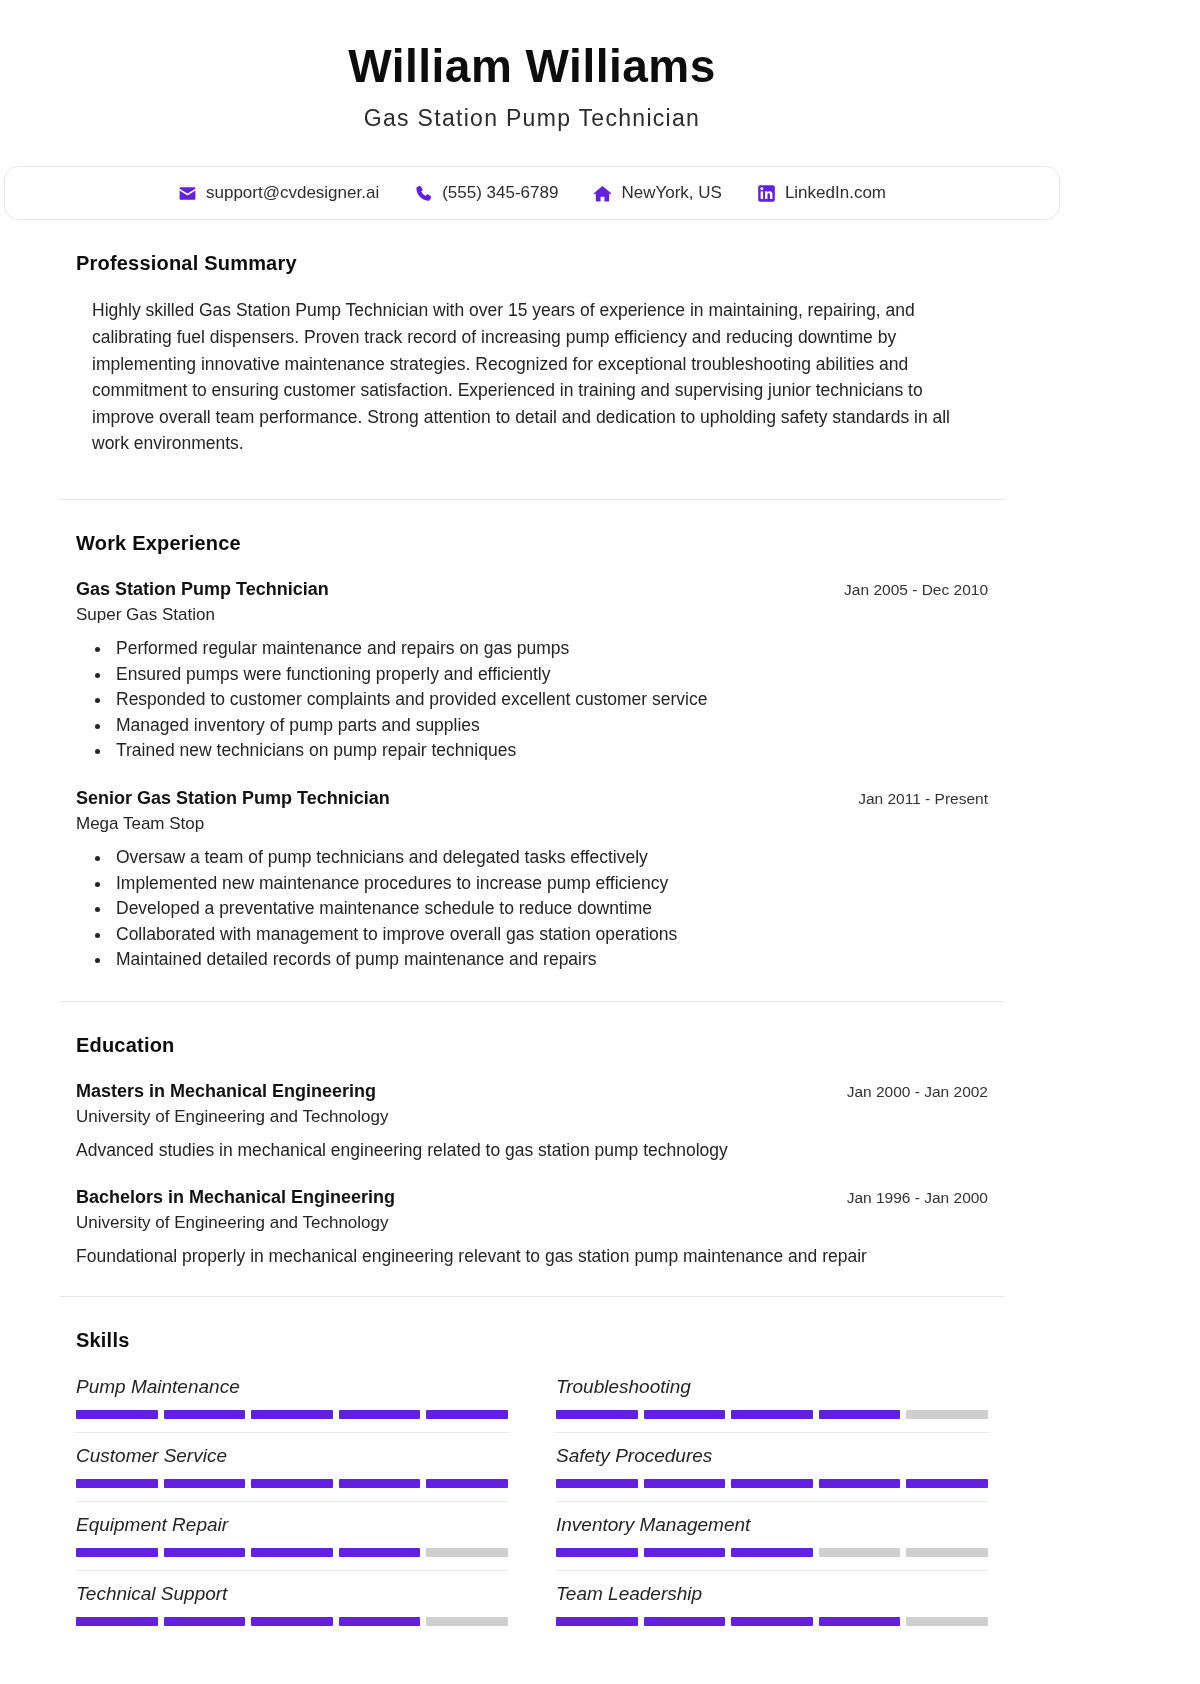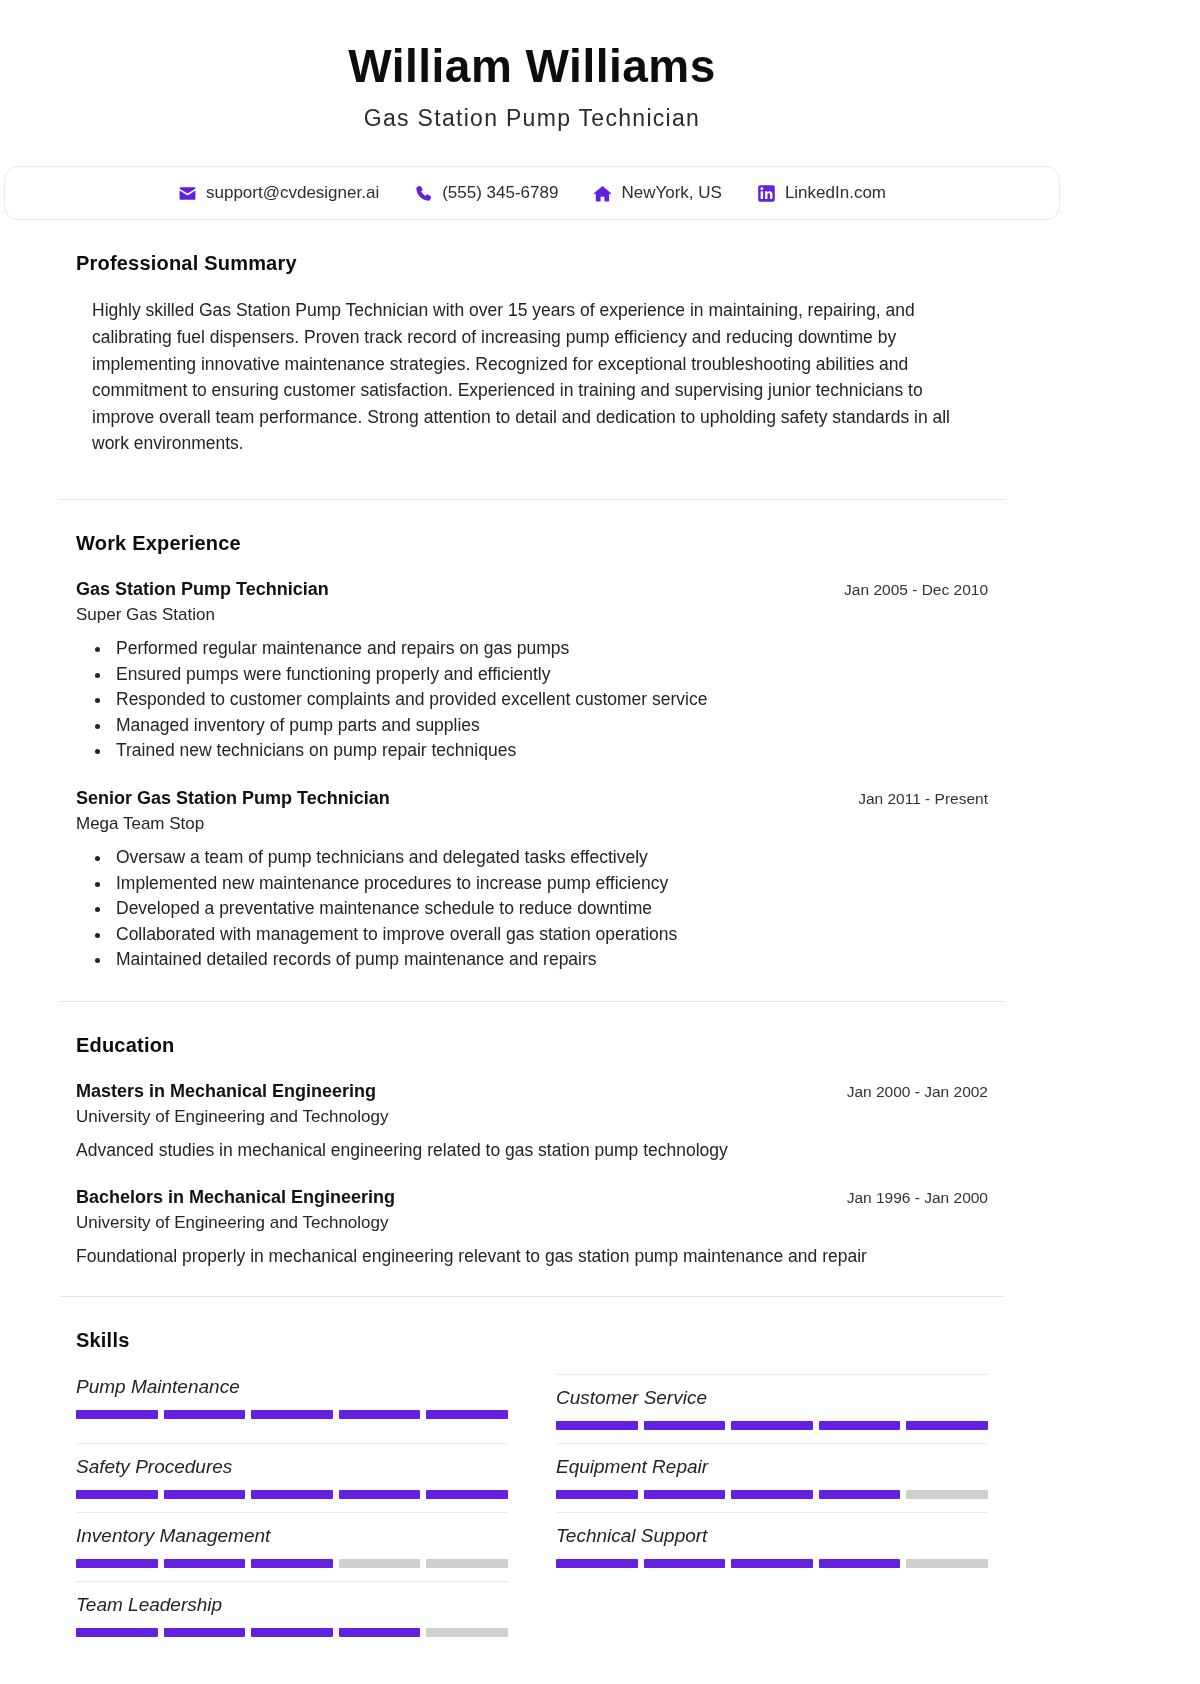--- a/index.html
+++ b/index.html
@@ -293,20 +293,30 @@
           <div class="skill first-row">
             <div class="skill-name">Pump Maintenance</div>
             <div class="skill-bar">
               <span class="seg on"></span>
               <span class="seg on"></span>
               <span class="seg on"></span>
               <span class="seg on"></span>
               <span class="seg on"></span>
             </div>
           </div>
+          <div class="skill first-row">
+            <div class="skill-name">Troubleshooting</div>
+            <div class="skill-bar">
+              <span class="seg on"></span>
+              <span class="seg on"></span>
+              <span class="seg on"></span>
+              <span class="seg on"></span>
+              <span class="seg"></span>
+            </div>
+          </div>
           <div class="skill">
             <div class="skill-name">Customer Service</div>
             <div class="skill-bar">
               <span class="seg on"></span>
               <span class="seg on"></span>
               <span class="seg on"></span>
               <span class="seg on"></span>
               <span class="seg on"></span>
             </div>
           </div>

